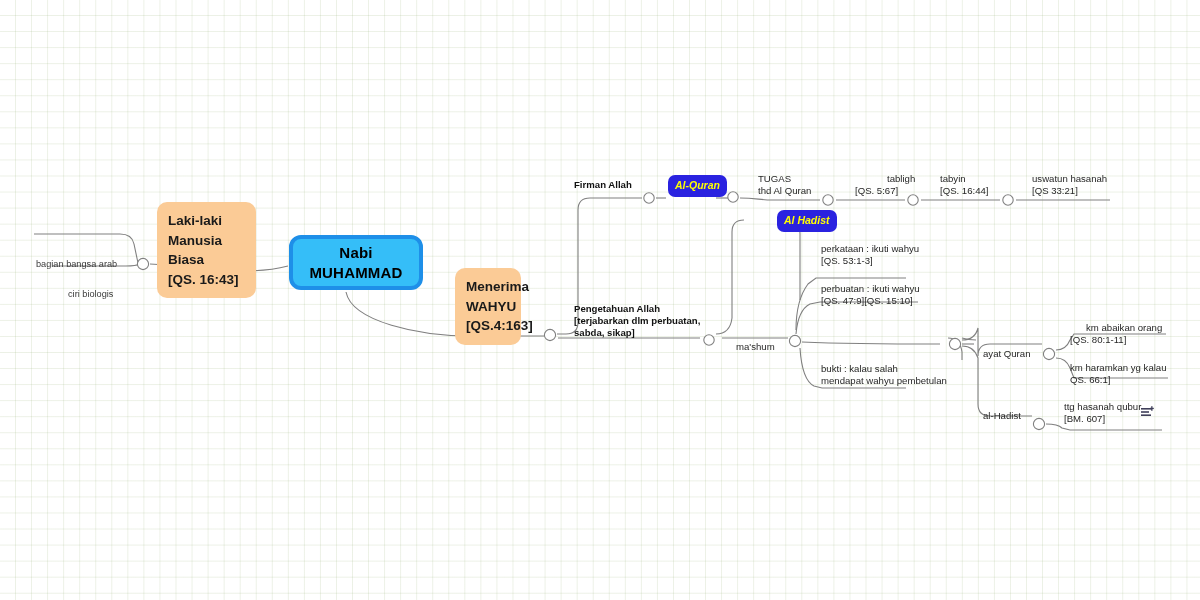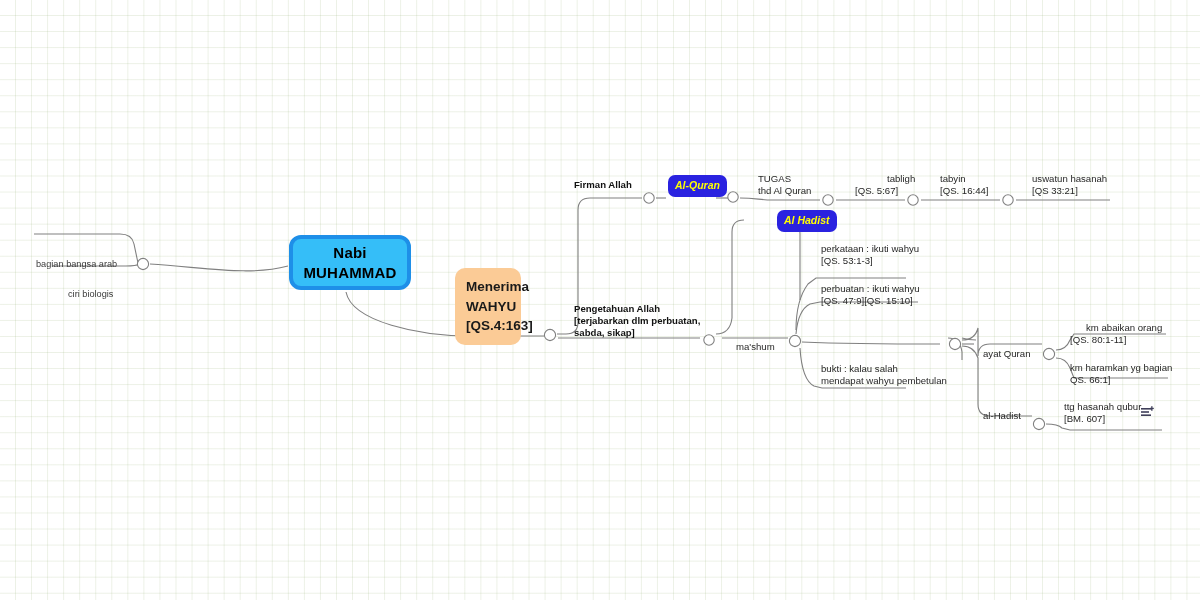--- a/index.html
+++ b/index.html
@@ -164,22 +164,27 @@
       <circle cx="795" cy="341" r="5.6"></circle>
       <circle cx="955" cy="344" r="5.6"></circle>
       <circle cx="1049" cy="354" r="5.6"></circle>
       <circle cx="1039" cy="424" r="5.6"></circle>
     </g>
   </svg>
 
   <div class="label small" style="left:36px; top:220px;">bagian bangsa arab</div>
   <div class="label small" style="left:68px; top:250px;">ciri biologis</div>
 
-
-  <div class="node central" style="left:289px; top:235px; width:122px; height:55px;">
+  <div class="node orange" style="left:157px; top:202px; width:99px;">
+    <div>Laki-laki</div>
+    <div>Manusia Biasa</div>
+    <div>[QS. 16:43]</div>
+  </div>
+
+  <div class="node central" style="left:289px; top:235px; width:134px; height:55px;">
     <div>Nabi</div>
     <div>MUHAMMAD</div>
   </div>
 
   <div class="node orange" style="left:455px; top:268px; width:66px;">
     <div>Menerima</div>
     <div>WAHYU</div>
     <div>[QS.4:163]</div>
   </div>
 
@@ -215,21 +220,21 @@
 
   <div class="label" style="left:821px; top:363px;">bukti : kalau salah</div>
   <div class="label" style="left:821px; top:375px;">mendapat wahyu pembetulan</div>
 
   <div class="label" style="left:983px; top:348px;">ayat Quran</div>
   <div class="label" style="left:983px; top:410px;">al-Hadist</div>
 
   <div class="label" style="left:1070px; top:322px;margin-left:16px;">km abaikan orang</div>
   <div class="label" style="left:1070px; top:334px;">[QS. 80:1-11]</div>
 
-  <div class="label" style="left:1070px; top:362px;">km haramkan yg bagian</div>
+  <div class="label" style="left:1070px; top:362px;">km haramkan yg kalau</div>
   <div class="label" style="left:1070px; top:374px;">QS. 66:1]</div>
 
   <div class="label" style="left:1064px; top:401px;">ttg hasanah qubur</div>
   <div class="label" style="left:1064px; top:413px;">[BM. 607]</div>
 
   <div class="note-icon" style="left:1140px; top:405px;">
     <svg viewBox="0 0 16 16" width="16" height="16" xmlns="http://www.w3.org/2000/svg">
       <g fill="#40405a">
         <rect x="1" y="3" width="11" height="1.6"></rect>
         <rect x="1" y="6.2" width="8" height="1.6"></rect>

